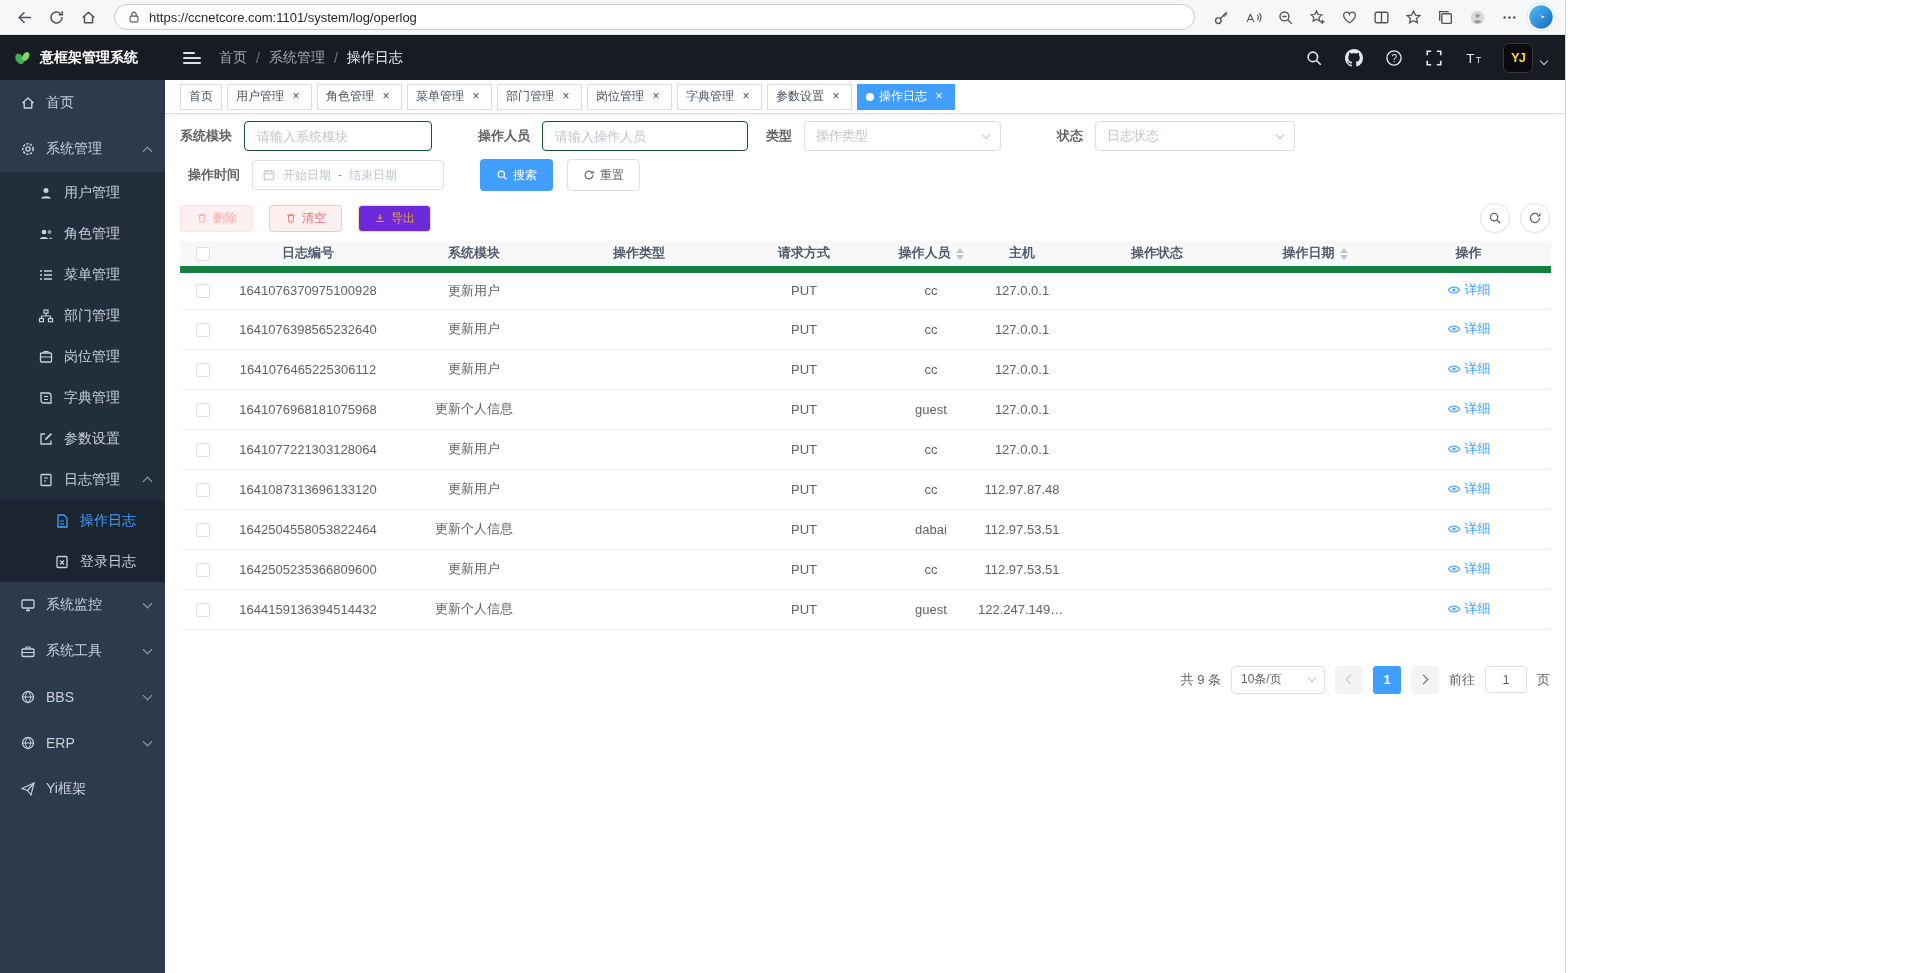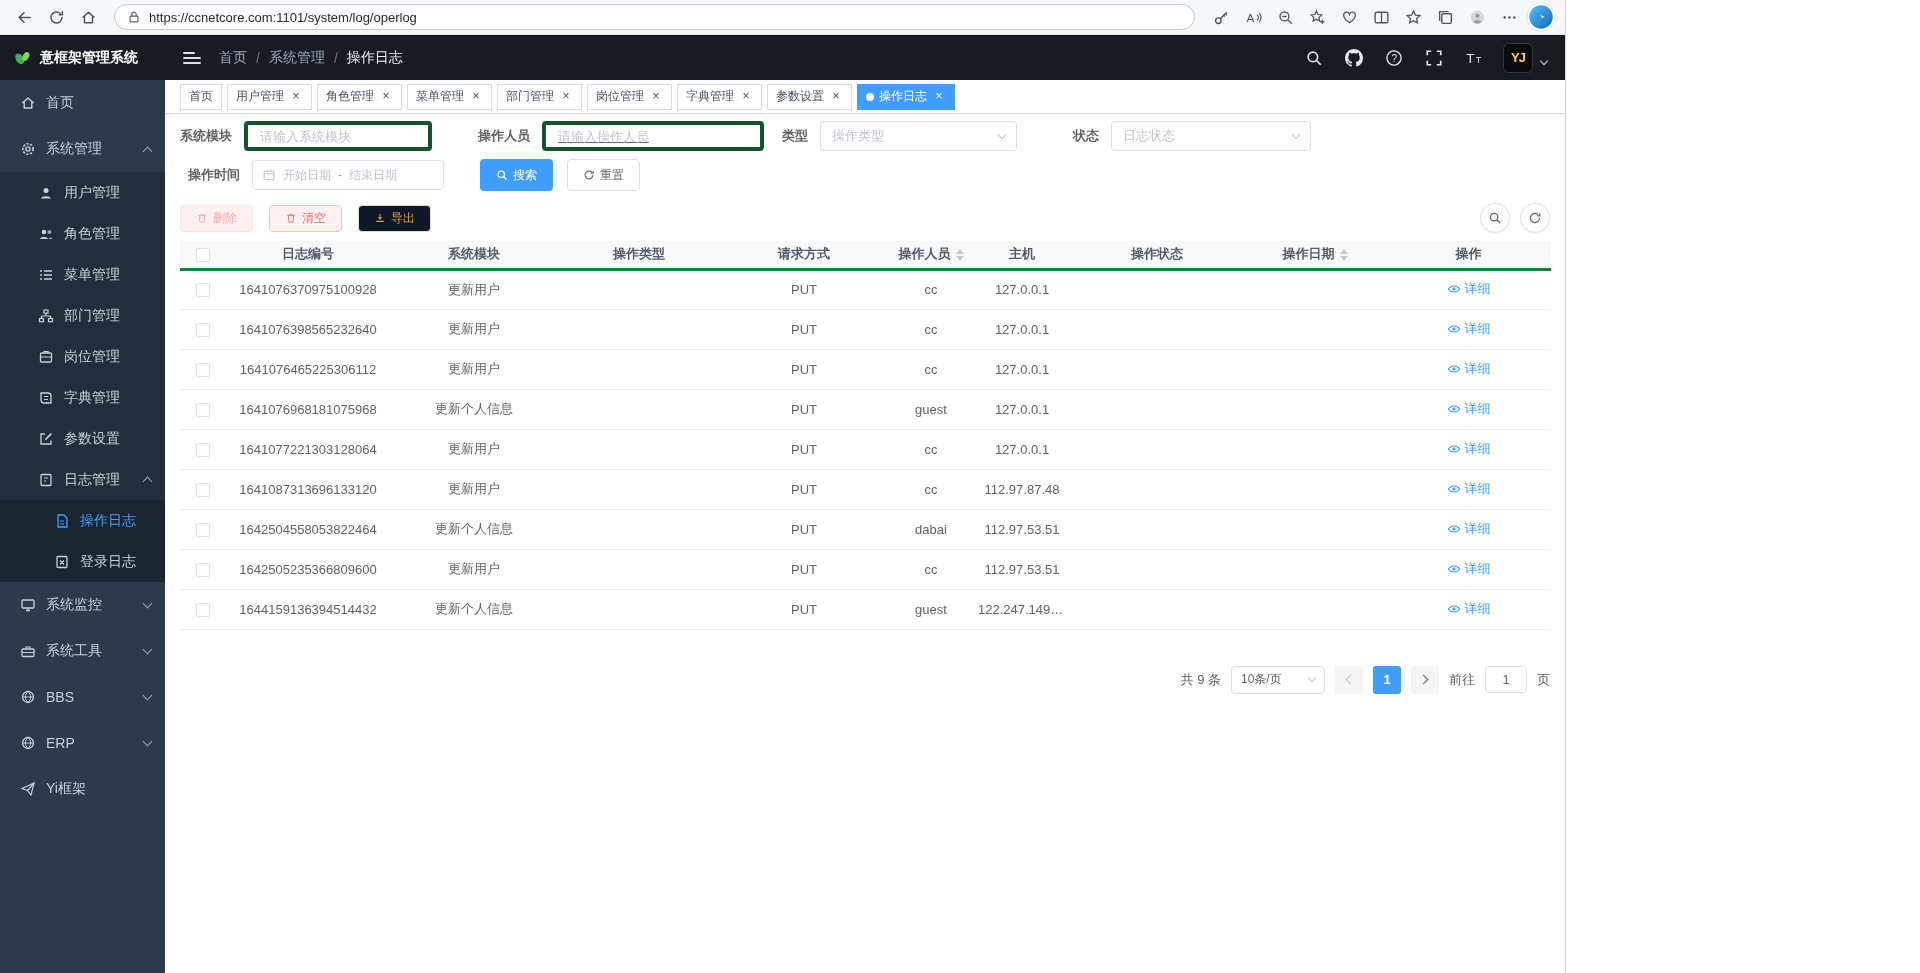--- a/index.html
+++ b/index.html
@@ -58,49 +58,49 @@
   .tab .dot { width:8px; height:8px; border-radius:50%; background:#fff; }
   .tab .close { font-size:12px; width:14px; height:14px; line-height:13px; text-align:center; border-radius:50%; }
 
   
   .content { flex:1; padding:0 15px; overflow:hidden; }
   .filter-row { display:flex; align-items:center; margin-top:8px; }
   .filter-row.first { margin-top:7px; }
   .f-group { display:flex; align-items:center; }
   .g1 { margin-right:46px; } .g2 { margin-right:18px; } .g3 { margin-right:56px; } .g-time { margin-right:18px;margin-left:8px; }
   .f-label { font-size:13px; font-weight:bold; color:#606266; margin-right:12px; white-space:nowrap; }
-  .f-input { height:30px; border:4px solid #14532d; border-radius:4px; padding:0 12px; font-size:13px; color:#606266; font-family:inherit; outline:none; }
+  .f-input { height:30px; border:1px solid #14532d; border-radius:4px; padding:0 12px; font-size:13px; color:#606266; font-family:inherit; outline:none; }
   .f-input::placeholder { color:#bfc4cc; }
-  .w188 { width:188px; } .w198 { width:222px;text-decoration:underline; }
+  .w188 { width:188px; } .w198 { width:206px; }
   .f-select { height:30px; border:1px solid #dcdfe6; border-radius:4px; background:#fff; display:flex; align-items:center; justify-content:space-between; padding:0 11px; cursor:pointer; }
   .w197 { width:197px; } .w200 { width:200px; }
   .ph { font-size:13px; color:#bfc4cc; }
   .sel-caret { width:6px; height:6px; border-right:1.4px solid #c0c4cc; border-bottom:1.4px solid #c0c4cc; transform:rotate(45deg); margin-top:-3px; }
   .daterange { width:192px; height:30px; border:1px solid #dcdfe6; border-radius:4px; display:flex; align-items:center; padding:0 9px; gap:7px; cursor:pointer; background:#fff; }
   .daterange .cal { width:14px; height:14px; color:#c0c4cc; flex-shrink:0; }
   .daterange .cal svg { width:14px; height:14px; }
   .daterange .ph { font-size:12px; }
   .daterange .sep { font-size:12px; color:#8a8f99; }
 
   .btn { height:27px; border-radius:4px; font-size:12px; display:inline-flex; align-items:center; gap:5px; padding:0 15px; border:1px solid transparent; cursor:pointer; font-family:inherit; white-space:nowrap; }
   .btn svg { width:12px; height:12px; }
   .btn-primary { height:32px; background:#409eff; color:#fff; margin-left:18px; }
   .btn-plain { height:32px; background:#fff; border-color:#dcdfe6; color:#606266; margin-left:14px; }
   .action-row { display:flex; align-items:center; margin-top:12px; }
   .action-row .btn { margin-right:16px; }
   .btn-danger-dis { background:#fef0f0; border-color:#fde2e2; color:#f9a7a7; cursor:not-allowed; }
   .btn-danger { background:#fef0f0; border-color:#fbc4c4; color:#f56c6c; }
-  .btn-warning { background:#0f172a; border-color:#f5dab1; color:#e6a23c; }
+  .btn-warning { background:#6d28d9; border-color:#f5dab1; color:#e6a23c; }
   .circle-btns { margin-left:auto; display:flex; gap:10px; }
   .circle-btn { width:30px; height:30px; border-radius:50%; border:1px solid #e0e3e9; background:#fff; color:#5f6368; display:flex; align-items:center; justify-content:center; cursor:pointer; box-shadow:0 1px 2px rgba(0,0,0,.05); }
   .circle-btn svg { width:14px; height:14px; }
 
   
   .log-table { width:100%; border-collapse:collapse; table-layout:fixed; margin-top:8px; }
-  .log-table th { background:#f8f8f9; font-size:13px; color:#515a6e; font-weight:bold; height:28px; text-align:center; padding:0; border-bottom:3px solid #15803d; white-space:nowrap; }
+  .log-table th { background:#f8f8f9; font-size:13px; color:#515a6e; font-weight:bold; height:28px; text-align:center; padding:0; border-bottom:7px solid #15803d; white-space:nowrap; }
   .log-table td { height:40px; font-size:13px; color:#606266; text-align:center; padding:0 4px; border-bottom:1px solid #ebeef5; white-space:nowrap; overflow:hidden; text-overflow:ellipsis; }
   .cbx { width:14px; height:14px; border:1px solid #dcdfe6; border-radius:2px; background:#fff; display:inline-block; vertical-align:middle; cursor:pointer; }
   .sort-caret { display:inline-flex; flex-direction:column; gap:2px; margin-left:5px; vertical-align:middle; cursor:pointer; }
   .sort-caret i { display:block; width:0; height:0; border-left:4px solid transparent; border-right:4px solid transparent; }
   .sort-caret .up { border-bottom:5px solid #c0c4cc; }
   .sort-caret .dn { border-top:5px solid #c0c4cc; }
   .detail-link { color:#409eff; display:inline-flex; align-items:center; gap:4px; font-size:13px; cursor:pointer; }
   .detail-link svg { width:14px; height:14px; }
 
   

